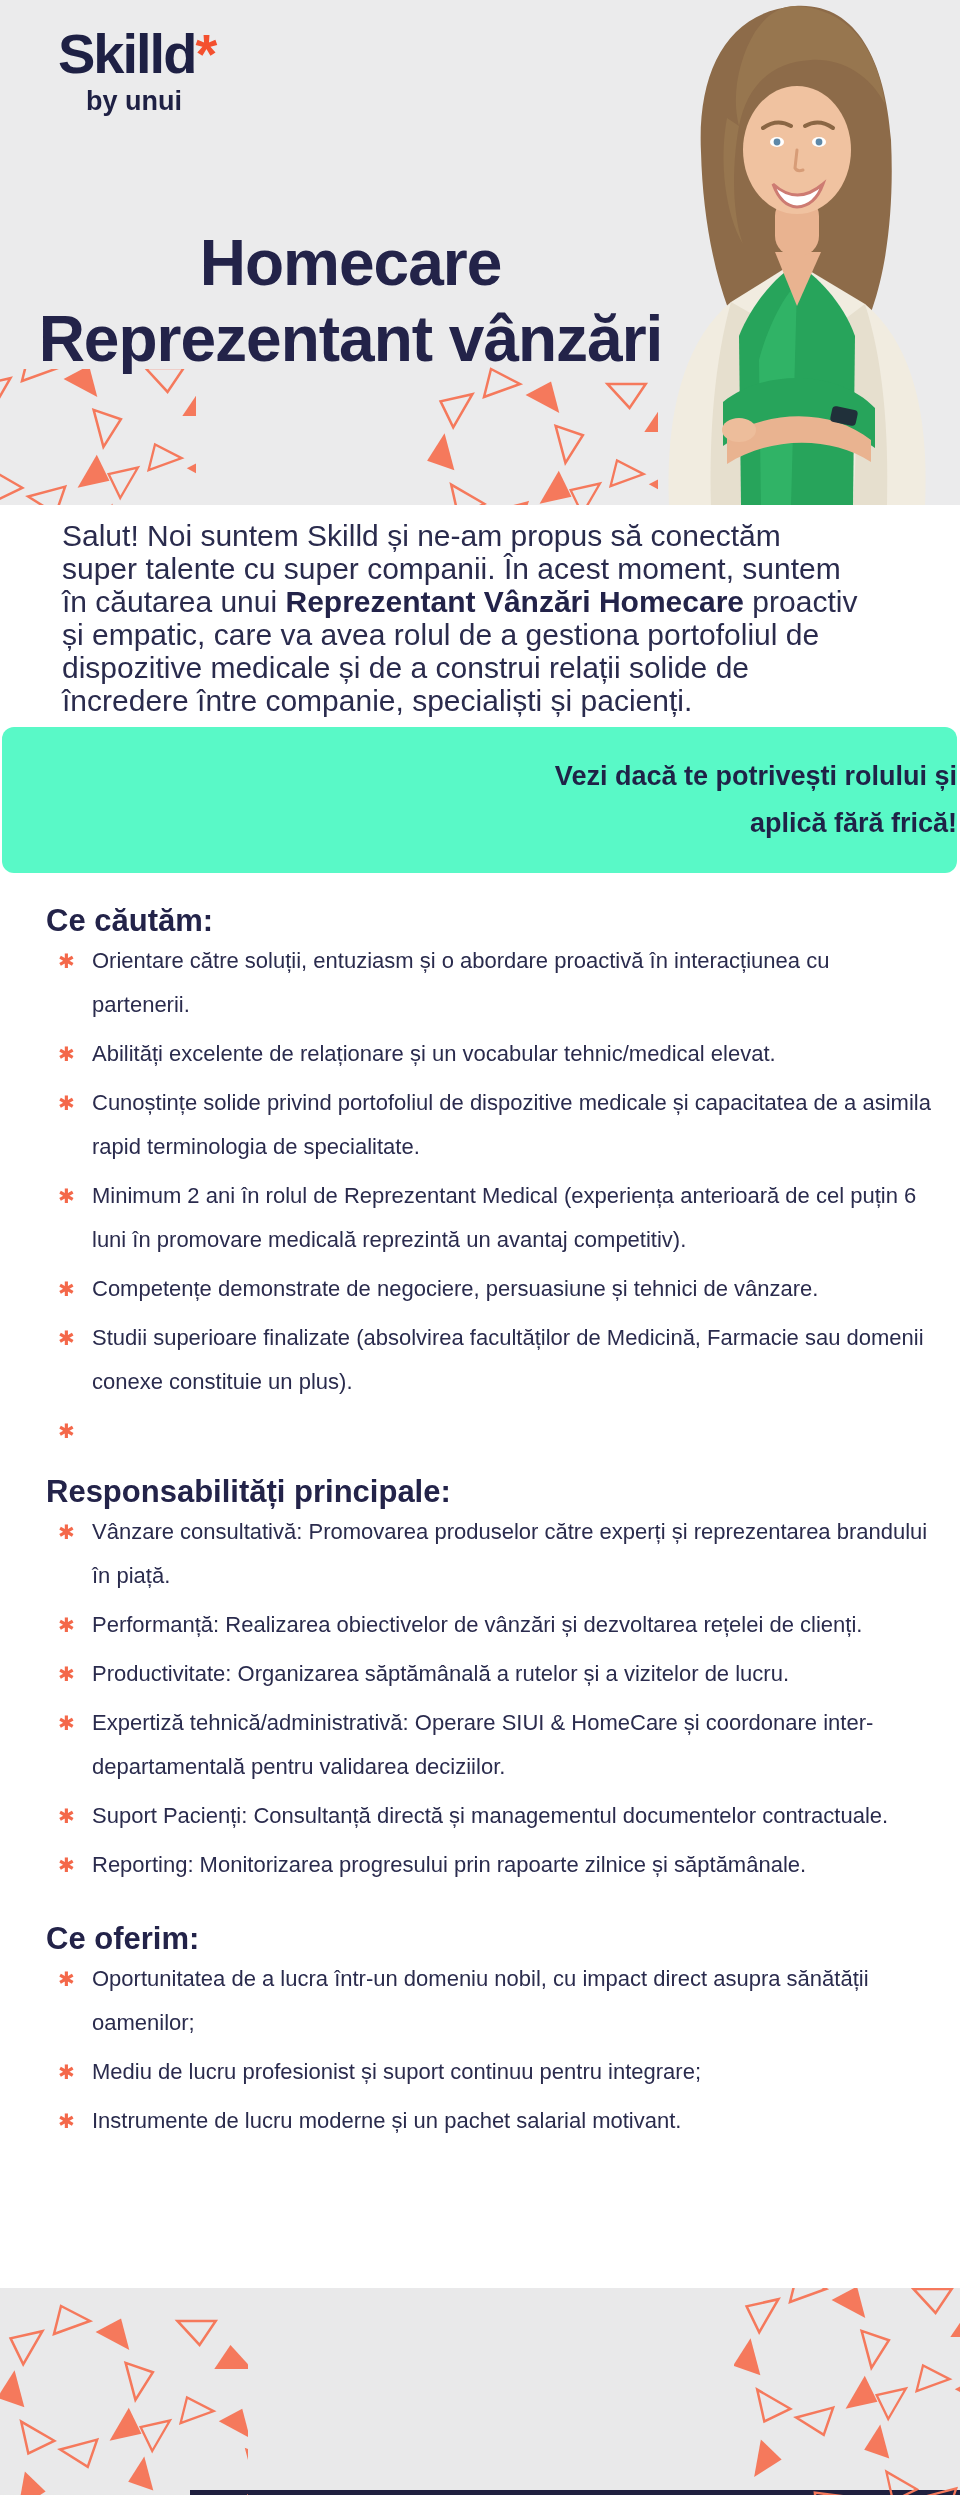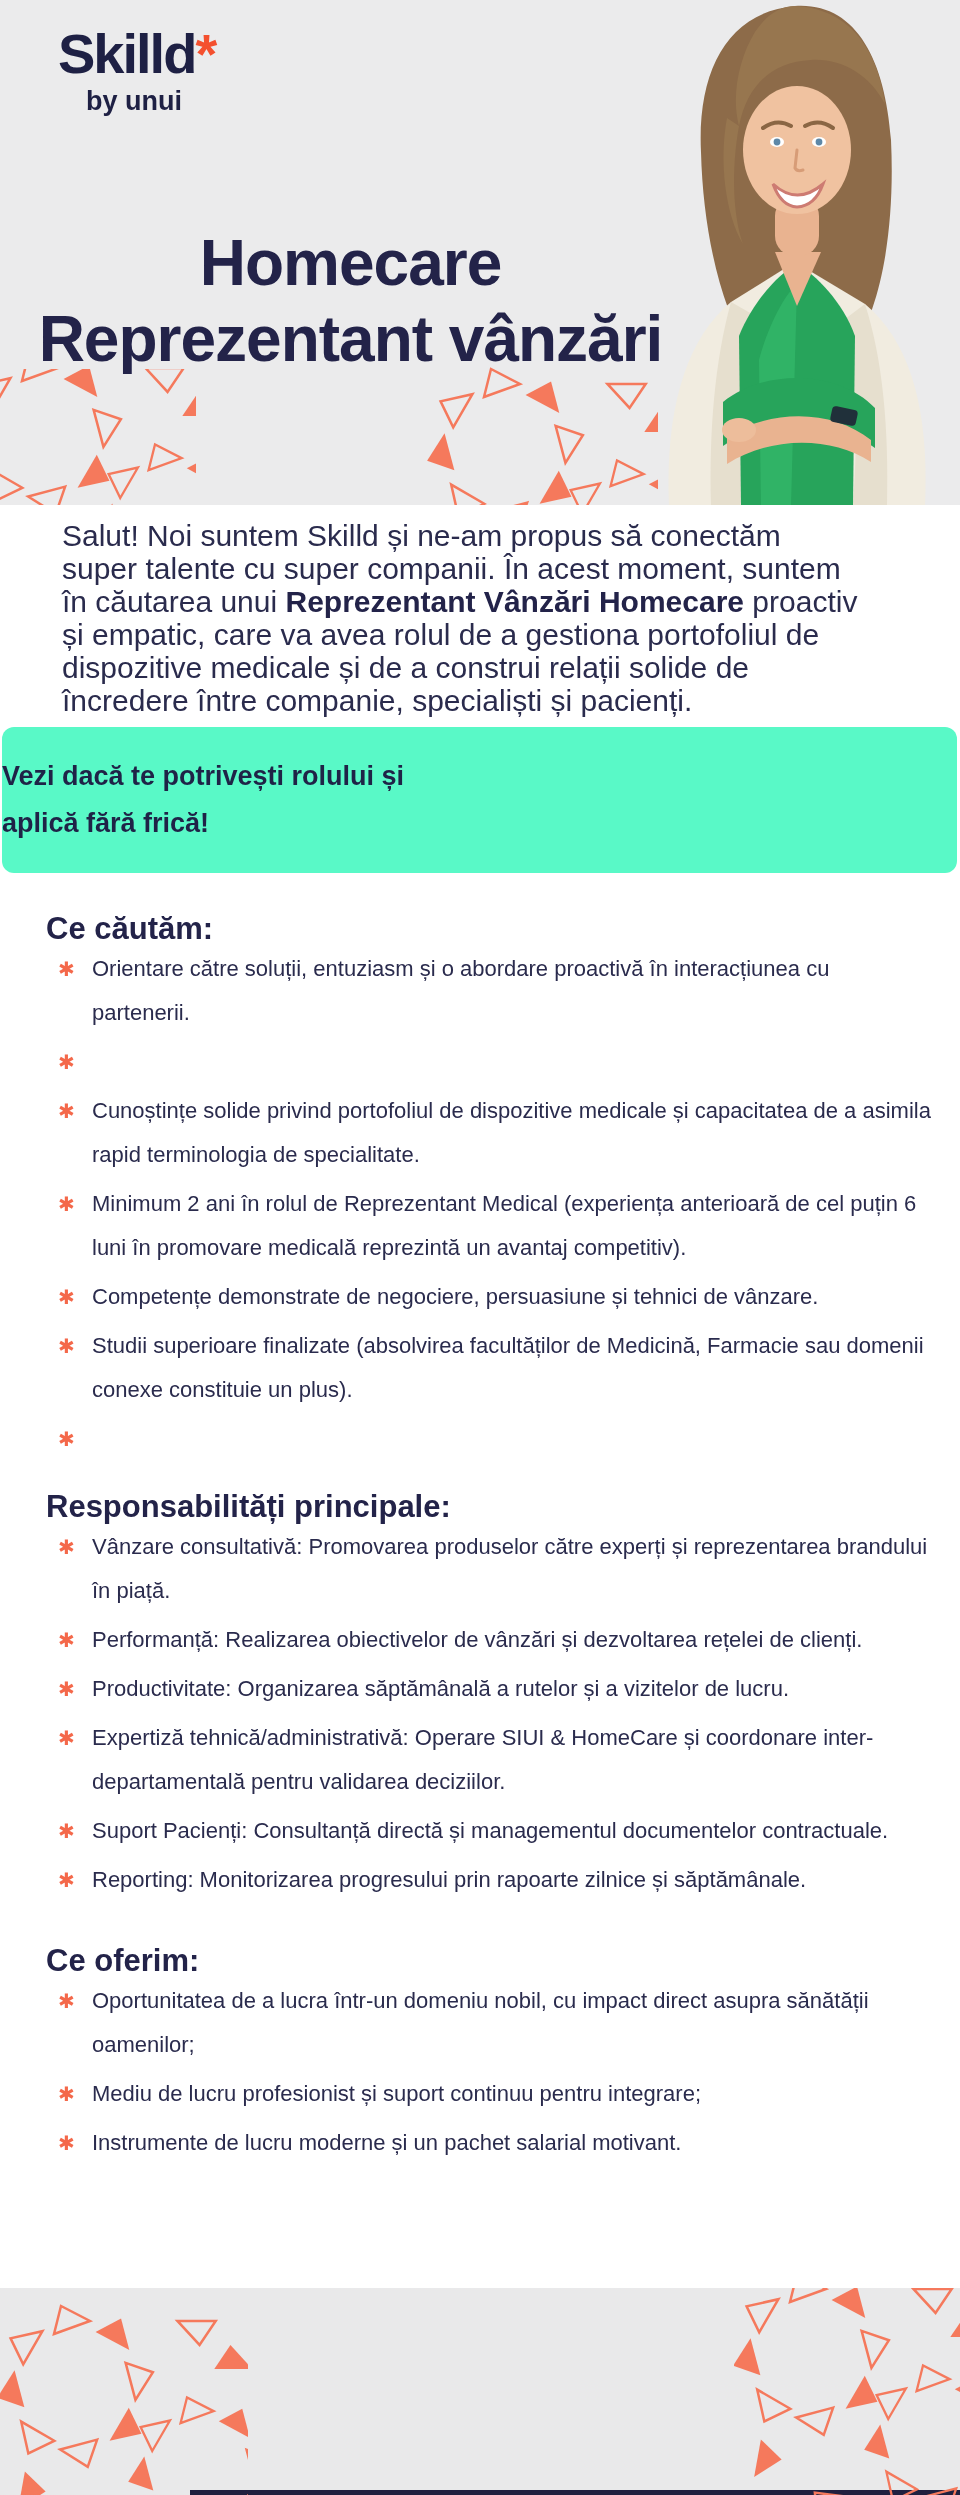--- a/index.html
+++ b/index.html
@@ -28,27 +28,27 @@
   .deco-hero-mid   { left:418px; bottom:-30px; }
   
   .main { position:relative; height:1783px; background:#ffffff; z-index:3; }
   .intro {
     margin:0 60px 0 62px; padding-top:14px; width:800px;
     font-size:30px; line-height:33px; color:#2a2b4d;
   }
   .intro .bold { font-weight:700; color:#232349; }
   .banner {
     margin:10px 3px 0 2px; height:146px; border-radius:12px; background:#59f9c7;
-    display:flex; flex-direction:column; justify-content:center; align-items:flex-start;
+    display:flex; flex-direction:column; justify-content:center; align-items:flex-end;
     gap:8px; cursor:pointer;
   }
   .banner div { font-size:27px; font-weight:800; color:#1f2347; line-height:1.45; }
   h2.sec-heading {
     font-size:31px; font-weight:800; color:#232349;
-    margin:12px 0 0 46px; line-height:36px;
+    margin:4px 0 0 46px; line-height:36px;
   }
   .h-cautam  { padding-top:26px; }
   .h-resp    { padding-top:16px; }
   .h-oferim  { padding-top:29px; }
   ul.bullets { list-style:none; margin:0 0 0 58px; padding:0; width:875px; }
   .ul-1 { padding-top:26px; }
   .ul-2 { padding-top:44px; }
   .ul-3 { padding-top:29px; }
   ul.bullets li {
     display:flex; gap:16px; align-items:flex-start;
@@ -146,20 +146,21 @@
 
     <section>
       <h2 class="sec-heading h-cautam">Ce căutăm:</h2>
       <ul class="bullets ul-1">
         <li>
             <span class="mark">✱</span>
             <span>Orientare către soluții, entuziasm și o abordare proactivă în interacțiunea cu partenerii.</span>
           </li>
         <li>
             <span class="mark">✱</span>
+            <span>Abilități excelente de relaționare și un vocabular tehnic/medical elevat.</span>
           </li>
         <li>
             <span class="mark">✱</span>
             <span>Cunoștințe solide privind portofoliul de dispozitive medicale și capacitatea de a asimila rapid terminologia de specialitate.</span>
           </li>
         <li>
             <span class="mark">✱</span>
             <span>Minimum 2 ani în rolul de Reprezentant Medical (experiența anterioară de cel puțin 6 luni în promovare medicală reprezintă un avantaj competitiv).</span>
           </li>
         <li>

